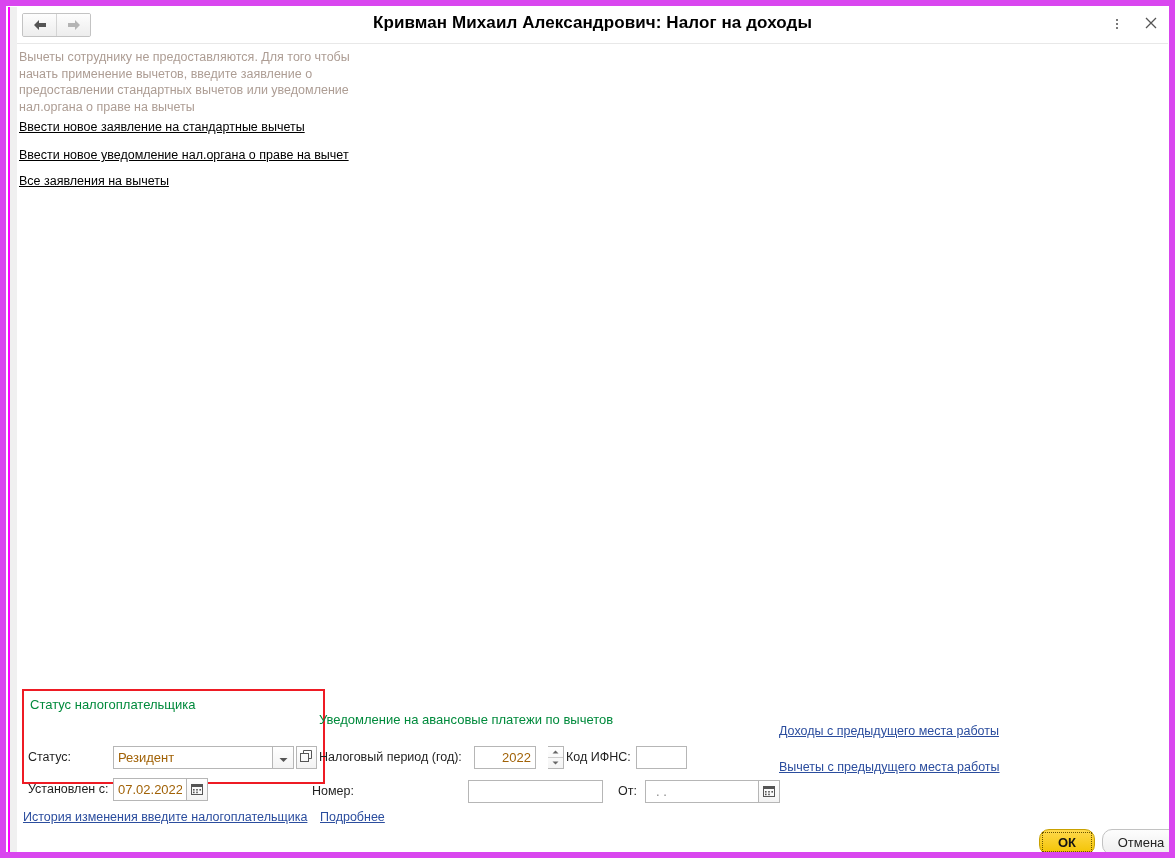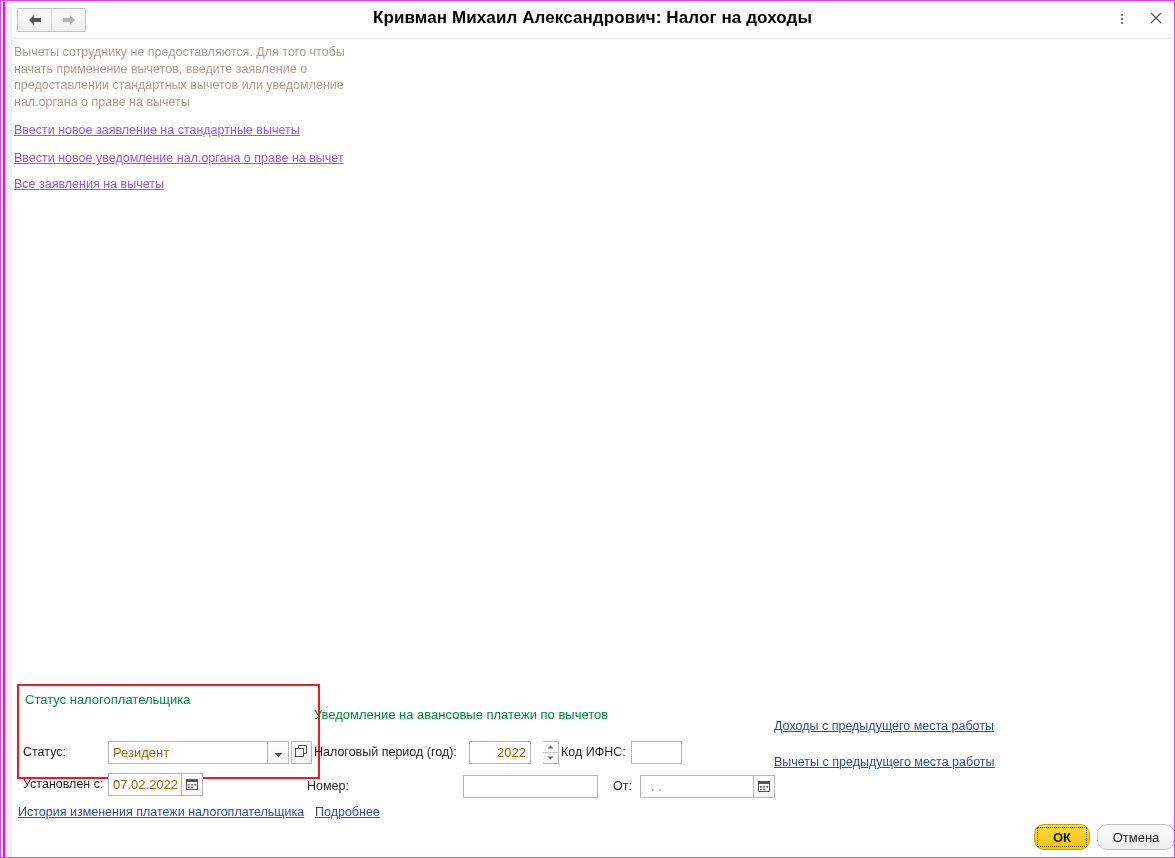--- a/index.html
+++ b/index.html
@@ -9,21 +9,21 @@
   }
   body {
     font-family: "Liberation Sans", sans-serif;
   }
   #app {
     position: relative;
     width: 1175px;
     height: 858px;
     background: #ffffff;
     box-sizing: border-box;
-    border: 1px solid #d946ef;
+    border: 6px solid #d946ef;
     overflow: hidden;
   }
   
   .edge-strip {
     position: absolute;
     left: 2px;
     top: 1px;
     width: 2px;
     height: 856px;
     background: #ff00ff;
@@ -127,25 +127,24 @@
     width: 350px;
     font-size: 12.5px;
     line-height: 16.6px;
     color: #ad9d94;
   }
 
   .top-link {
     position: absolute;
     left: 2px;
     font-size: 12.5px;
-    color: #8b5cf6;
+    color: #000000;
     text-decoration: underline;
     cursor: pointer;
     white-space: nowrap;
-    margin-top: 8px;
   }
   .top-link.l1 { top: 76px; }
   .top-link.l2 { top: 104px; }
   .top-link.l3 { top: 130px; }
 
   
   .panel-status {
     position: absolute;
     left: 5px;
     top: 645px;
@@ -354,21 +353,21 @@
             <rect x="2" y="6" width="1.6" height="1.6" fill="#555555"></rect>
             <rect x="5.2" y="6" width="1.6" height="1.6" fill="#555555"></rect>
             <rect x="8.4" y="6" width="1.6" height="1.6" fill="#555555"></rect>
             <rect x="2" y="8.6" width="1.6" height="1.6" fill="#555555"></rect>
             <rect x="5.2" y="8.6" width="1.6" height="1.6" fill="#555555"></rect>
           </svg>
         </span>
       </div>
     </div>
 
-    <div class="bot-link" style="left:6px; top:766px;">История изменения платежи налогоплательщика</div>
+    <div class="bot-link" style="left:6px; top:766px;">История изменения введите налогоплательщика</div>
     <div class="bot-link" style="left:303px; top:766px;">Подробнее</div>
 
     <div class="grp-title" style="position:absolute; left:302px; top:668px;">Уведомление на авансовые платежи по вычетов</div>
 
     <div class="fld-label" style="position:absolute; left:302px; top:706px;">Налоговый период (год):</div>
 
     <div class="inp-wrap" style="left:457px; top:702px;gap:12px;">
       <input class="inp" style="width: 62px; text-align: right;" type="text" value="2022">
       <div class="spin">
         <div>

